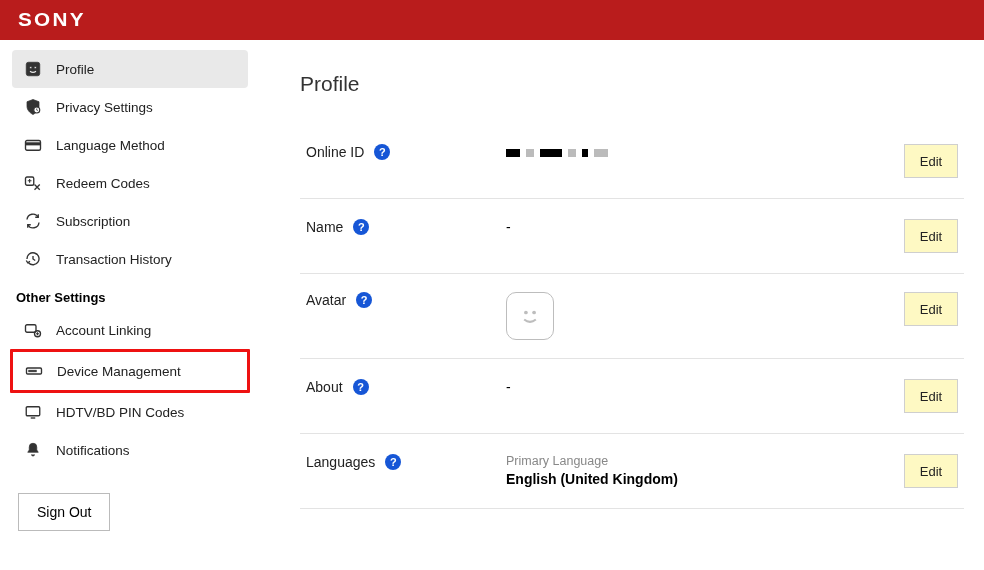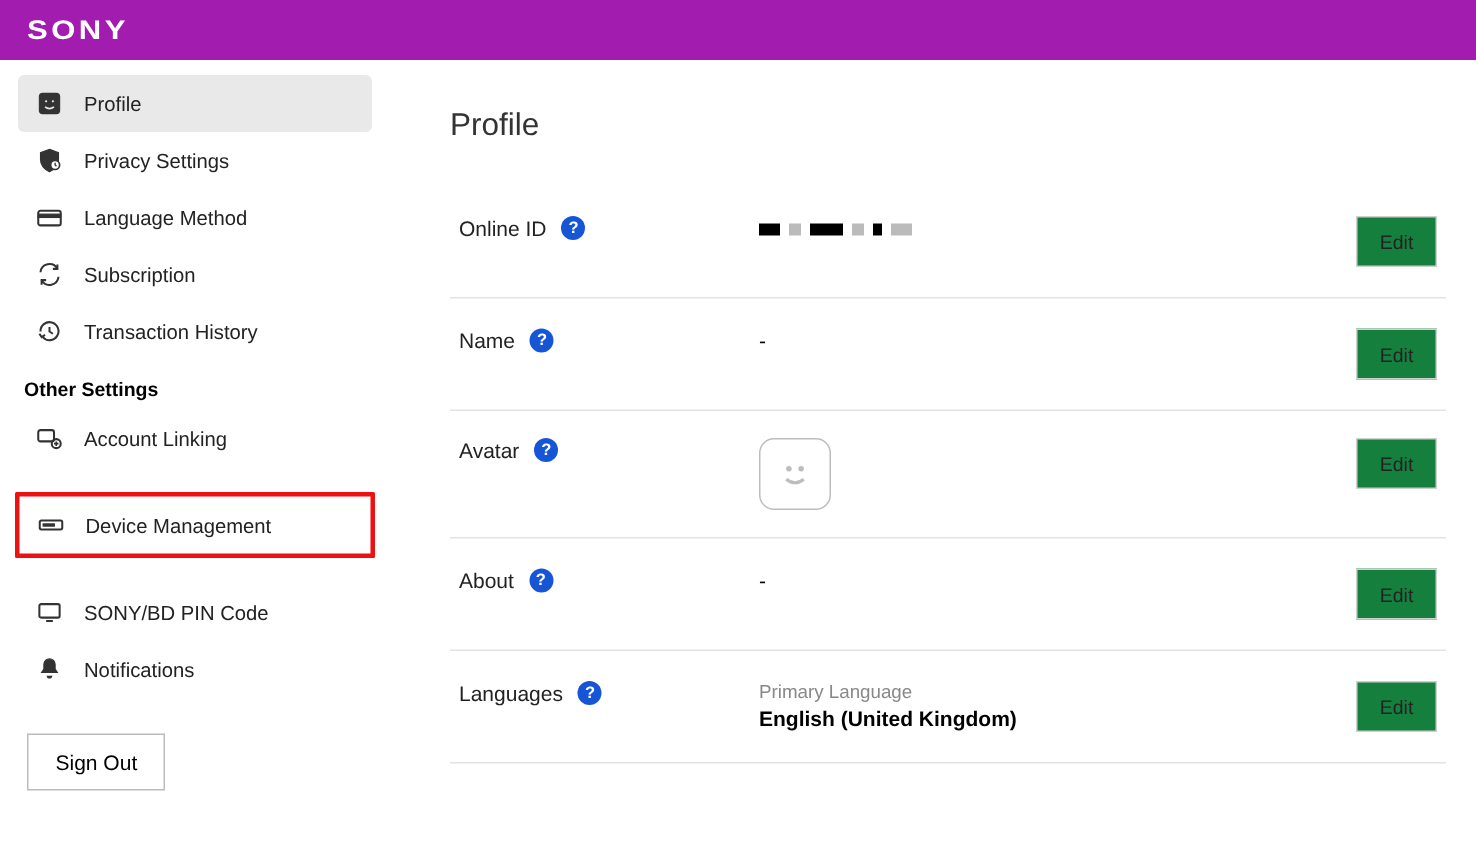--- a/index.html
+++ b/index.html
@@ -6,21 +6,21 @@
   body {
     margin: 0;
     font-family: -apple-system, BlinkMacSystemFont, "Segoe UI", Arial, sans-serif;
     font-size: 14px;
     color: #222;
     background: #fff;
     width: 984px;
   }
   .header {
     height: 40px;
-    background: #a21caf;
+    background: #b91c1c;
     display: flex;
     align-items: center;
     padding: 0 18px;
   }
   .sony-logo {
     font-family: Arial, sans-serif;
     font-weight: 800;
     font-size: 18px;
     letter-spacing: 2px;
     color: #fff;
@@ -63,21 +63,21 @@
   }
   .section-heading {
     font-weight: 700;
     font-size: 13px;
     padding: 12px 4px 6px 4px;
     color: #000;
   }
   .highlighted-box {
     border: 3px solid #e11;
     border-radius: 1px;
-    margin: 17px -2px;
+    margin: 0 -2px;
     padding: 0;
   }
   .highlighted-box .nav-item {
     margin: 0;
   }
   .signout-btn {
     margin-top: 24px;
     margin-left: 6px;
     padding: 10px 18px;
     background: #fff;
@@ -159,21 +159,21 @@
     color: #888;
     margin-bottom: 3px;
   }
   .lang-value {
     font-weight: 700;
     font-size: 14px;
   }
   .edit-btn {
     width: 54px;
     height: 34px;
-    background: #15803d;
+    background: #fef9c3;
     border: 1px solid #cfcfcf;
     font-size: 13px;
     cursor: pointer;
     color: #222;
   }
 </style>
 </head>
 <body>
 
 <div class="header">
@@ -211,20 +211,30 @@
     <div class="nav-item">
       <span class="icon">
         <svg viewBox="0 0 24 24">
             <rect x="2" y="6" width="20" height="13" rx="2" fill="none" stroke="#333" stroke-width="1.8"></rect>
             <rect x="2" y="9" width="20" height="3"></rect>
           </svg>
       </span>
       <span>Language Method</span>
     </div>
 
+    <div class="nav-item">
+      <span class="icon">
+        <svg viewBox="0 0 24 24">
+            <rect x="2" y="4" width="11" height="11" rx="2" fill="none" stroke="#333" stroke-width="1.8"></rect>
+            <path d="M5 9 h5 M7.5 6.5 v5" stroke="#333" stroke-width="1.5"></path>
+            <path d="M14 14 l7 7 M14 21 l7 -7" stroke="#333" stroke-width="1.8" fill="none"></path>
+          </svg>
+      </span>
+      <span>Redeem Codes</span>
+    </div>
 
     <div class="nav-item">
       <span class="icon">
         <svg viewBox="0 0 24 24">
             <path d="M4 10 A8 8 0 0 1 19 7 M20 14 A8 8 0 0 1 5 17" fill="none" stroke="#333" stroke-width="1.8"></path>
             <path d="M19 3 v4 h-4 M5 21 v-4 h4" fill="none" stroke="#333" stroke-width="1.8"></path>
           </svg>
       </span>
       <span>Subscription</span>
     </div>
@@ -265,21 +275,21 @@
       </div>
     </div>
 
     <div class="nav-item">
       <span class="icon">
         <svg viewBox="0 0 24 24">
             <rect x="3" y="5" width="18" height="12" rx="1.5" fill="none" stroke="#333" stroke-width="1.8"></rect>
             <path d="M9 20 h6" stroke="#333" stroke-width="1.8"></path>
           </svg>
       </span>
-      <span>SONY/BD PIN Code</span>
+      <span>HDTV/BD PIN Codes</span>
     </div>
 
     <div class="nav-item">
       <span class="icon">
         <svg viewBox="0 0 24 24">
             <path d="M12 3 a5 5 0 0 1 5 5 v4 l2 3 H5 l2 -3 V8 a5 5 0 0 1 5 -5 Z"></path>
             <path d="M10 18 a2 2 0 0 0 4 0"></path>
           </svg>
       </span>
       <span>Notifications</span>

